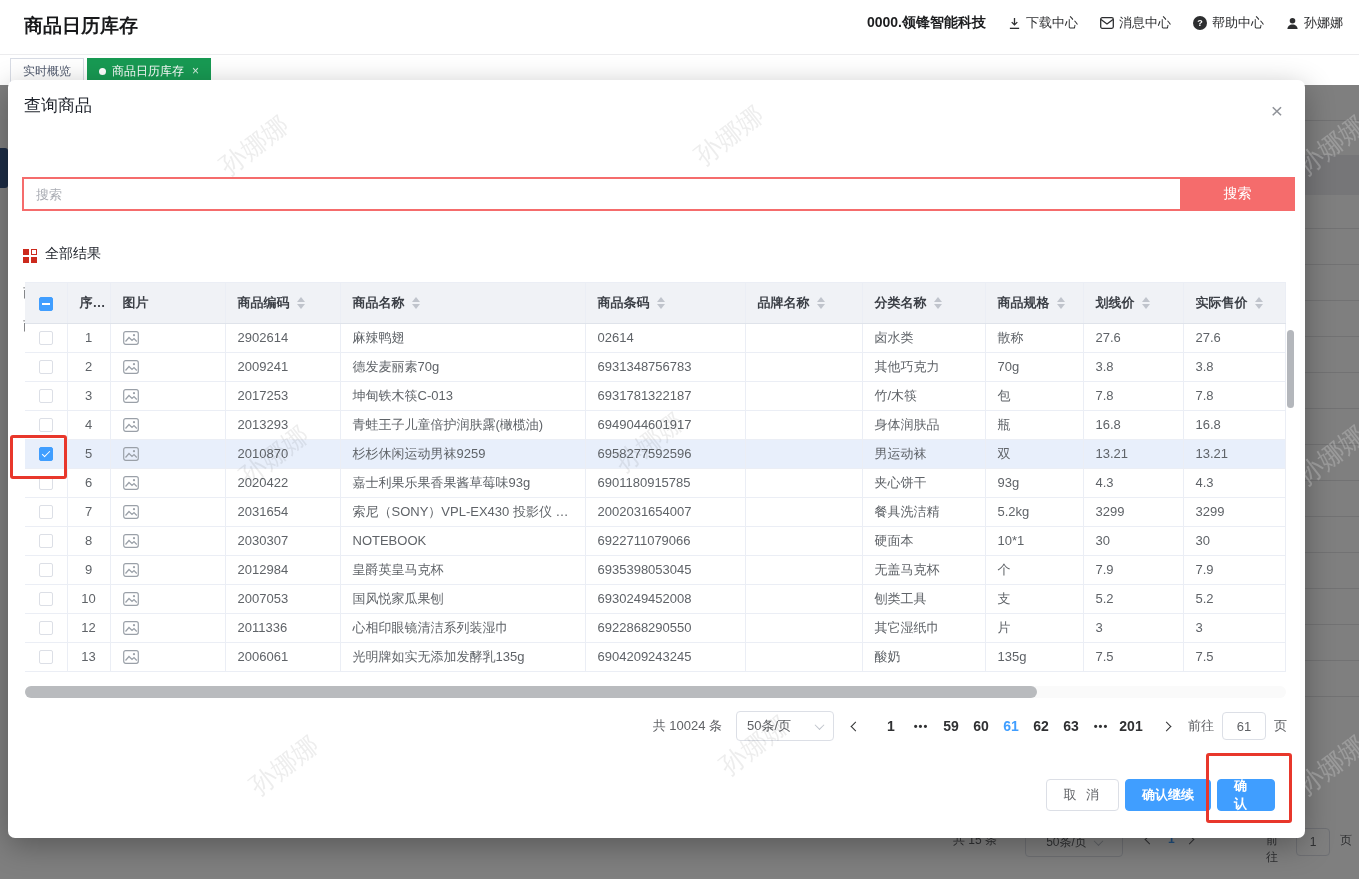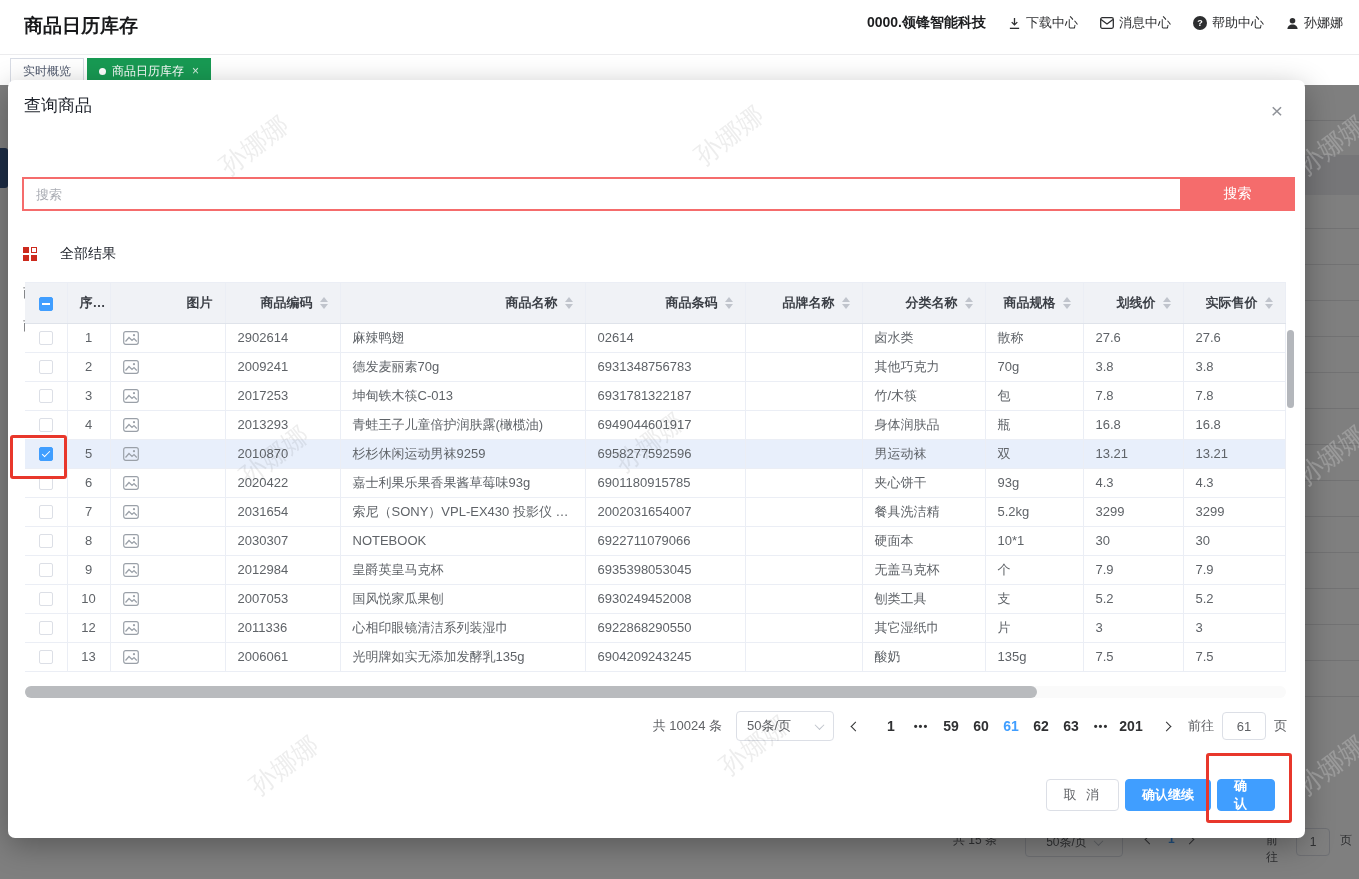--- a/index.html
+++ b/index.html
@@ -42,42 +42,42 @@
     box-shadow:0 8px 30px rgba(0,0,0,.3); z-index:3; }
   .modal-title { position:absolute; left:16px; top:14px; font-size:17px; color:#1d2129; }
   .modal-close { position:absolute; right:22px; top:20px; font-size:21px; color:#909399; cursor:pointer; line-height:1; }
 
   .search-row { position:absolute; left:14px; top:17px; right:10px; height:34px; display:flex; }
   .search-input { flex:1; border:2px solid #f56c6c; border-right:none; background:#fff; display:flex; align-items:center; padding-left:12px; }
   .search-input input { border:none; outline:none; width:100%; font-size:13px; color:#303133; font-family:inherit; }
   .search-input input::placeholder { color:#a8abb2; }
   .search-btn { width:115px; background:#f56c6c; color:#fff; font-size:14px; display:flex; align-items:center; justify-content:center; cursor:pointer; }
 
-  .all-results { position:absolute; left:15px; top:85px; display:flex; align-items:center; gap:23px; font-size:14px; color:#1d2129; }
+  .all-results { position:absolute; left:15px; top:85px; display:flex; align-items:flex-end; gap:8px; font-size:14px; color:#1d2129; }
   .grid-icon { width:14px; height:14px; display:grid; grid-template-columns:6px 6px; grid-template-rows:6px 6px; gap:2px; }
   .grid-icon i { background:#cc2a1d; }
   .grid-icon i.hollow { background:#fff; border:1.5px solid #cc2a1d; }
 
   .filter-row { position:absolute; left:15px; right:36px; height:20px; display:flex; align-items:center; font-size:13px; }
   .filter-row .flabel { color:#606266; width:82px; }
   .filter-row .fall { color:#3e82f7; margin-right:26px; cursor:pointer; }
   .fopts { display:flex; gap:28px; }
   .fopt { color:#303133; cursor:pointer; }
   .fmore { margin-left:auto; color:#f56c6c; display:flex; align-items:center; gap:6px; cursor:pointer; font-size:13px; }
   .chev { width:7px; height:7px; border-right:1.6px solid currentColor; border-bottom:1.6px solid currentColor; display:inline-block; }
   .chev.down { transform:rotate(45deg) translate(-1px,-1px); }
   .chev.left { transform:rotate(135deg); }
   .chev.right { transform:rotate(-45deg); }
 
   
   .table-wrap { position:absolute; left:17px; top:202px; width:1261px; height:403px; overflow:hidden; border-top:1px solid #ebeef5; }
   table { border-collapse:collapse; table-layout:fixed; width:1260px; }
   th, td { border-bottom:1px solid #ebeef5; border-right:1px solid #ebeef5; height:29px; padding:0 12px;
     font-size:13px; text-align:left; overflow:hidden; white-space:nowrap; text-overflow:ellipsis; }
-  th { background:#f0f2f6; color:#3b3f46; font-weight:700; height:40px; border-bottom:1px solid #dfe3ea;text-align:right; }
+  th { background:#f0f2f6; color:#3b3f46; font-weight:700; height:40px; border-bottom:1px solid #dfe3ea; }
   td { color:#5f6368; background:#fff; }
   tr.selected td { background:#e8effb; }
   .c-center { text-align:center; padding:0; }
   .sorter { display:inline-block; vertical-align:middle; margin-left:6px; width:9px; height:14px; position:relative; }
   .sorter::before, .sorter::after { content:""; position:absolute; left:1px; border-left:4px solid transparent; border-right:4px solid transparent; }
   .sorter::before { top:1px; border-bottom:5px solid #c0c4cc; }
   .sorter::after { bottom:1px; border-top:5px solid #c0c4cc; }
   .cb { width:14px; height:14px; border:1px solid #dcdfe6; border-radius:2px; background:#fff; display:inline-block; position:relative; vertical-align:middle; cursor:pointer; }
   .cb.ind { background:#409eff; border-color:#409eff; }
   .cb.ind::after { content:""; position:absolute; left:2px; top:5px; width:8px; height:2px; background:#fff; }

